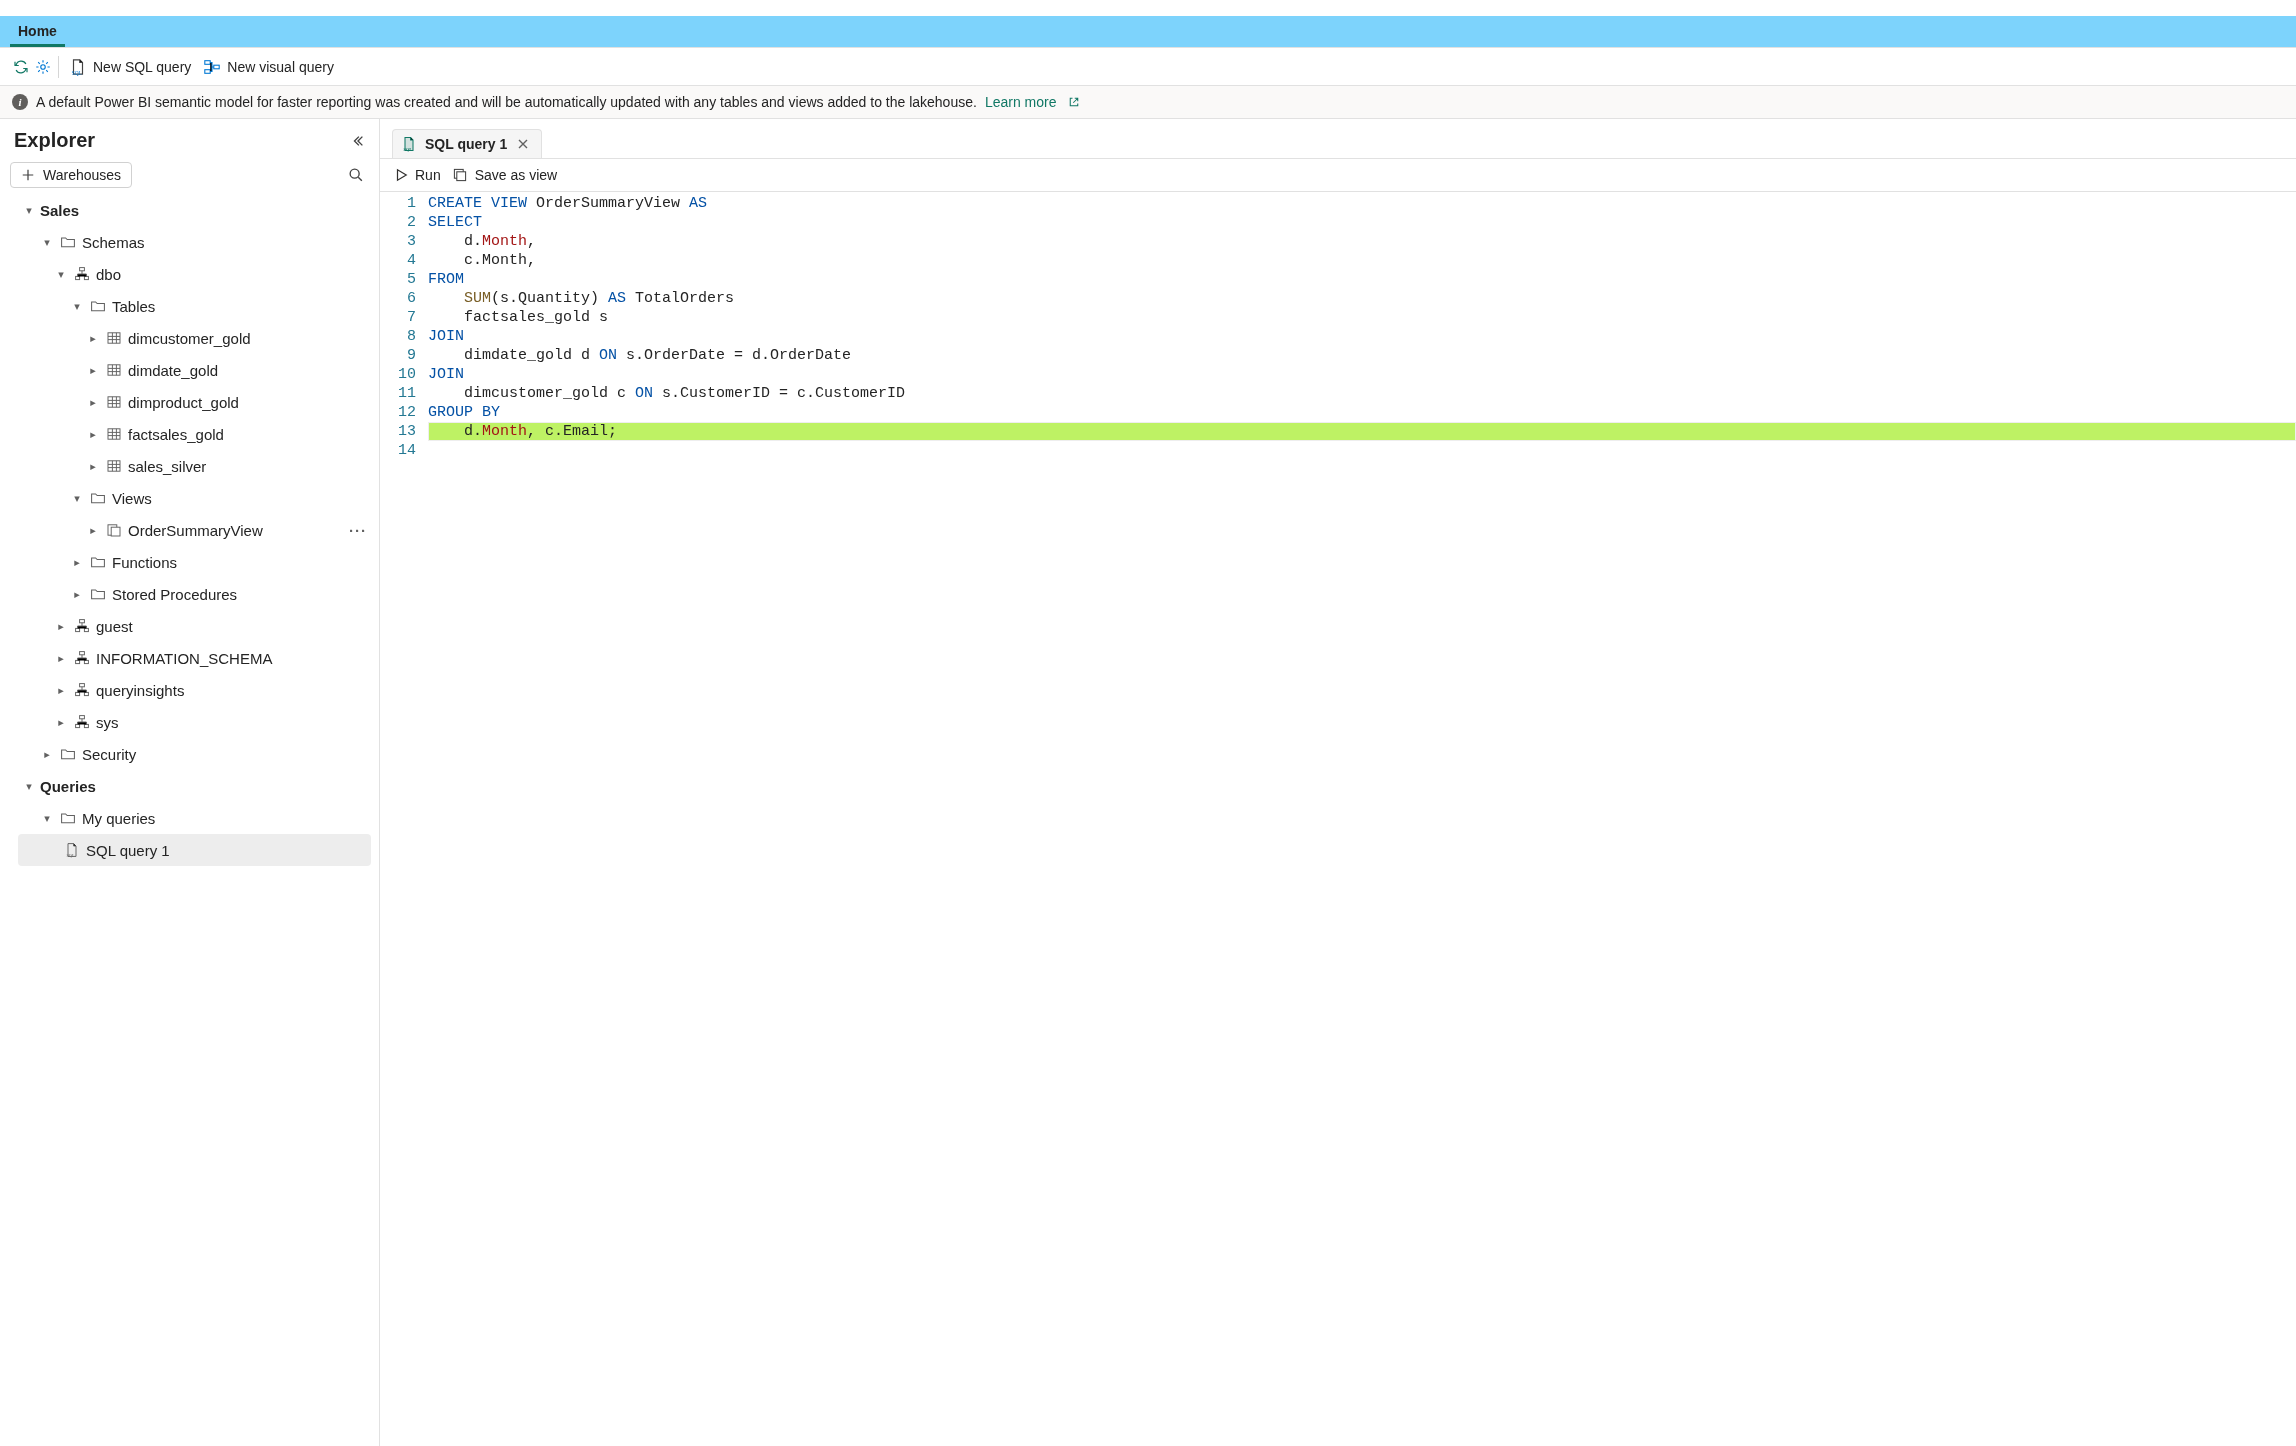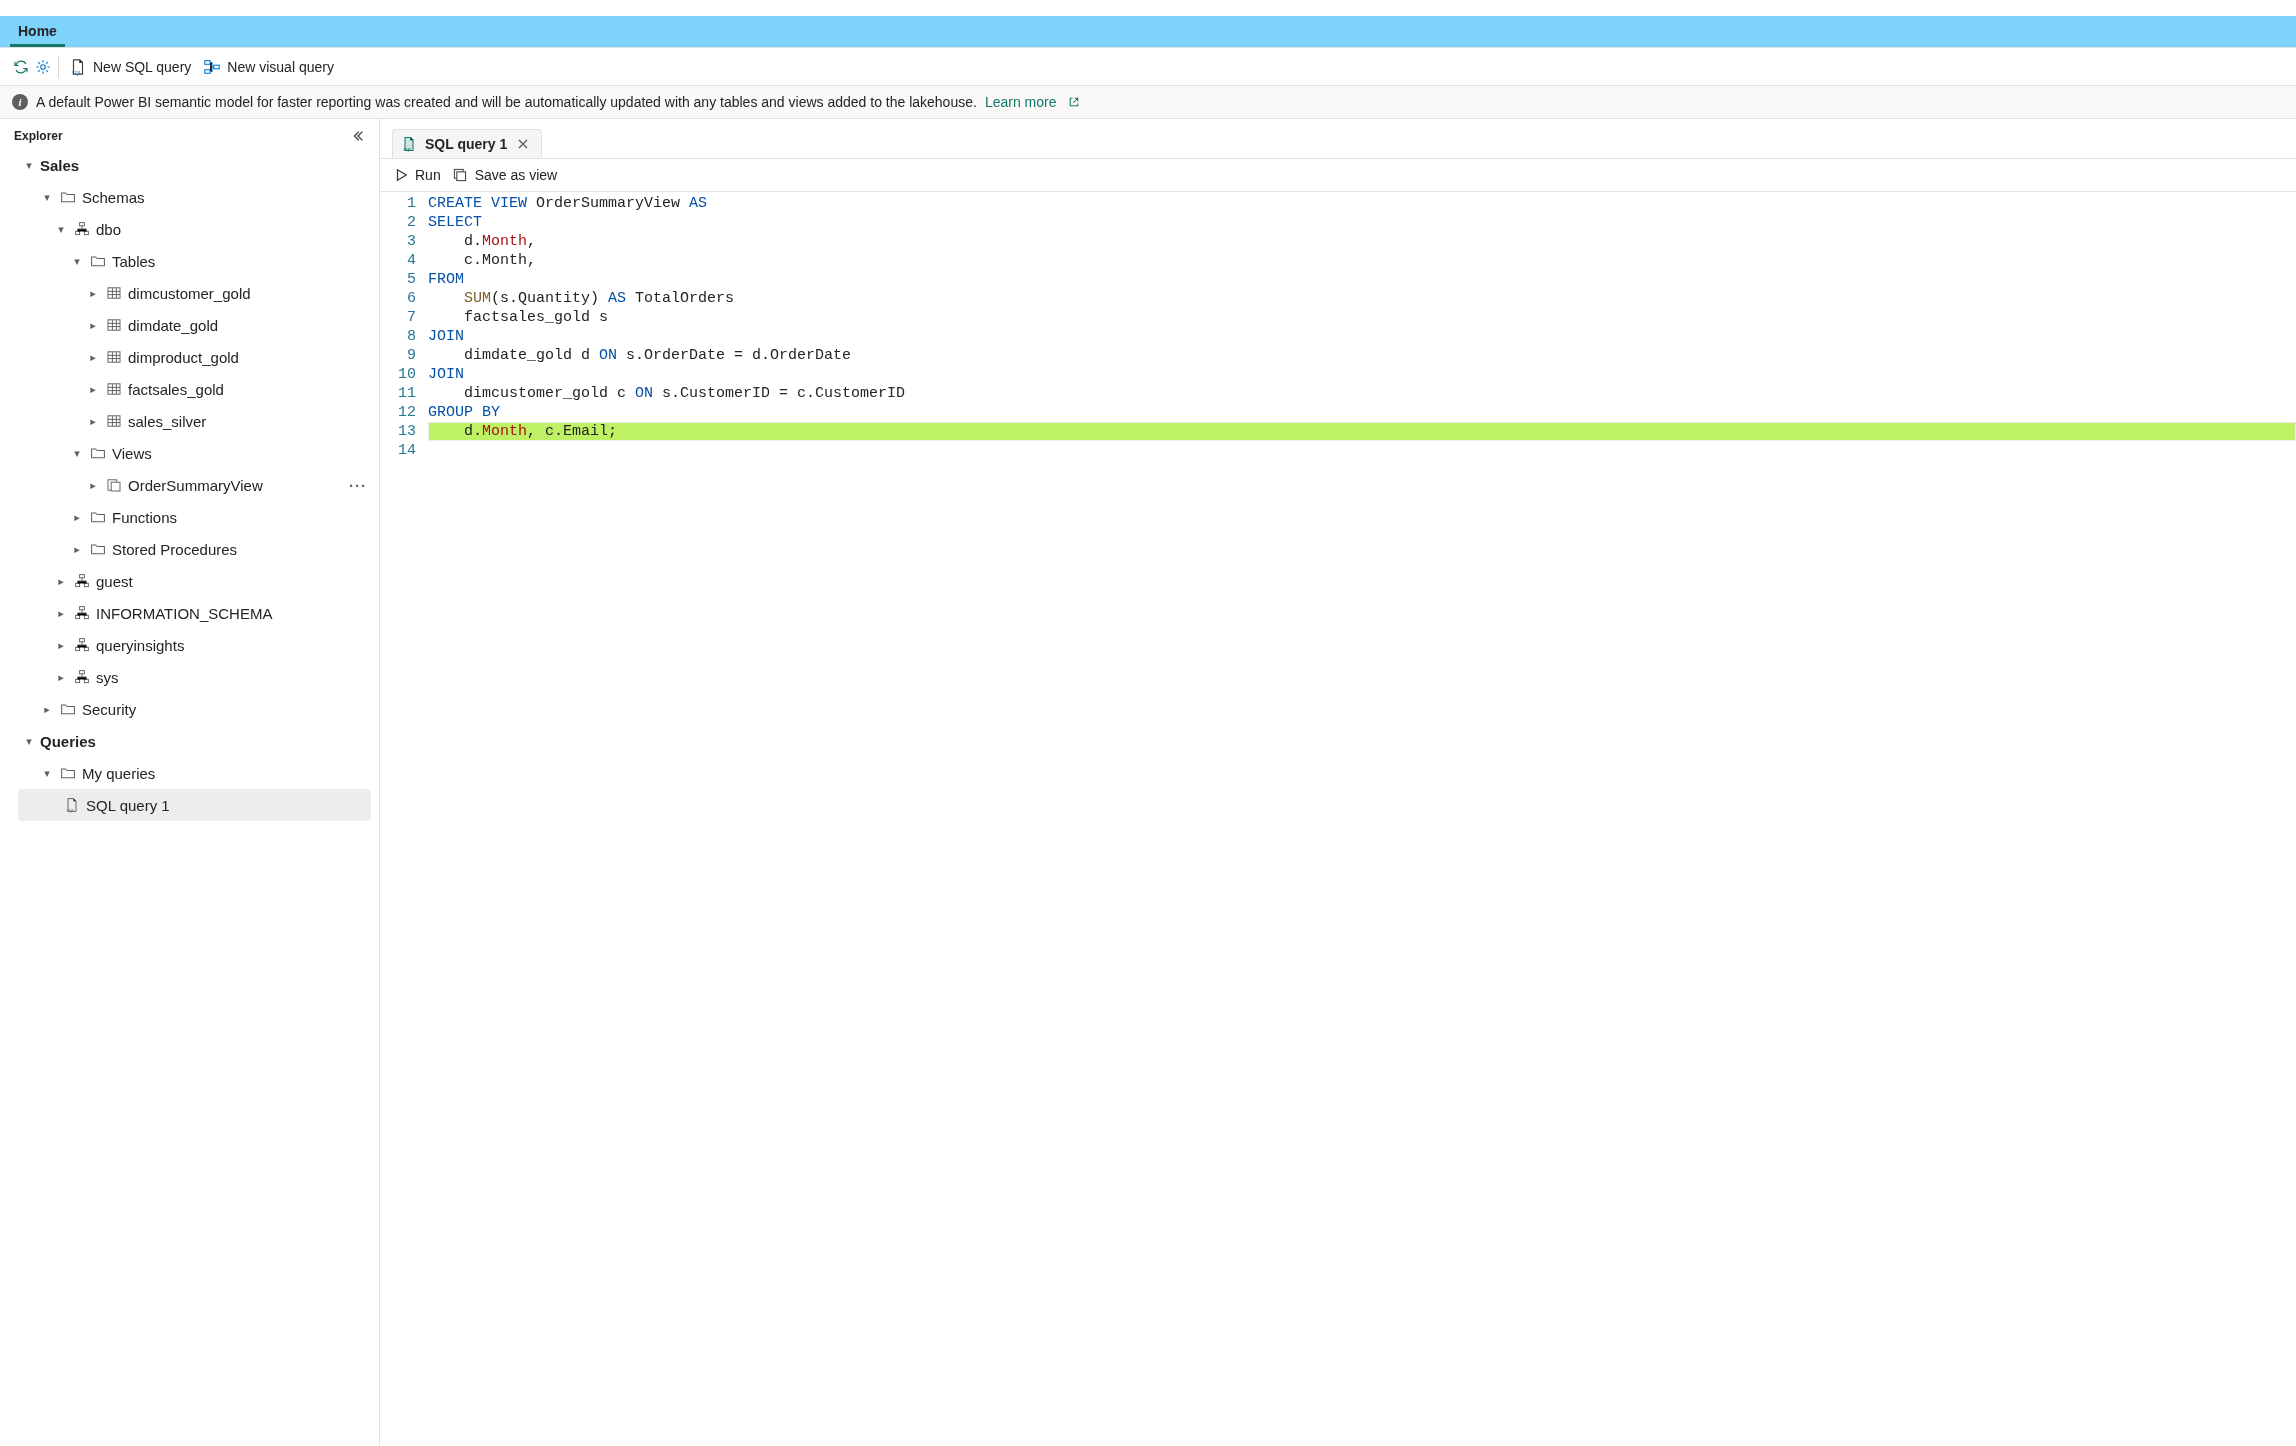--- a/index.html
+++ b/index.html
@@ -28,21 +28,21 @@
   .ribbon-sep{width:1px;height:22px;background:#d6d6d6;margin:0 4px;}
   .ribbon-btn{display:flex;align-items:center;gap:6px;padding:4px 6px;font-size:14px;color:var(--text);cursor:pointer;}
   
   .banner{display:flex;align-items:center;gap:8px;padding:8px 12px;background:#faf9f8;border-bottom:1px solid var(--border);color:var(--text);font-size:14px;}
   .banner .info-ico{width:16px;height:16px;border-radius:50%;background:#605e5c;display:flex;align-items:center;justify-content:center;color:#fff;font-family:Georgia,serif;font-style:italic;font-size:11px;font-weight:bold;}
   .banner a{color:var(--linkGreen);cursor:pointer;}
   .ext-ico{width:12px;height:12px;margin-left:4px;}
   
   .workspace{display:flex;height:calc(100vh - 105px);}
   .explorer{width:380px;border-right:1px solid var(--border);display:flex;flex-direction:column;}
-  .expl-header{display:flex;align-items:center;justify-content:space-between;padding:10px 14px 6px;font-weight:600;font-size:12px;}
+  .expl-header{display:flex;align-items:center;justify-content:space-between;padding:10px 14px 6px;font-weight:600;font-size:20px;}
   .expl-header .collapse{color:#424242;cursor:pointer;}
   .expl-toolbar{display:flex;align-items:center;justify-content:space-between;padding:4px 10px 6px;}
   .wh-btn{display:flex;align-items:center;gap:8px;border:1px solid #d1d1d1;border-radius:4px;padding:4px 10px;font-size:14px;cursor:pointer;}
   .search-ico{color:#616161;padding:4px;cursor:pointer;}
   
   .tree{overflow-y:auto;padding-bottom:20px;}
   .node{display:flex;align-items:center;height:32px;font-size:15px;color:var(--text);cursor:pointer;white-space:nowrap;}
   .node .chev{width:22px;display:flex;justify-content:center;color:#616161;font-size:11px;}
   .node .nico{width:20px;display:flex;justify-content:center;color:#616161;margin-right:4px;}
   .node.root>span.lbl{font-weight:600;}
@@ -129,20 +129,36 @@
 <div class="workspace">
 
   <div class="explorer">
     <div class="expl-header">
       <span>Explorer</span>
       <span class="collapse">
         <svg width="14" height="14" viewBox="0 0 16 16">
             <path fill="none" stroke="#424242" stroke-width="1.6" d="m9 3-5 5 5 5M13 3l-5 5 5 5"></path>
           </svg>
       </span>
+    </div>
+    <div class="expl-toolbar">
+      <div class="wh-btn">
+        <span>
+            <svg width="14" height="14" viewBox="0 0 16 16">
+              <path stroke="#424242" stroke-width="1.4" d="M8 2v12M2 8h12"></path>
+            </svg>
+          </span>
+        <span>Warehouses</span>
+      </div>
+      <div class="search-ico">
+        <svg width="18" height="18" viewBox="0 0 20 20">
+            <circle cx="8.5" cy="8.5" r="5" fill="none" stroke="#424242" stroke-width="1.5"></circle>
+            <path stroke="#424242" stroke-width="1.5" d="m12.5 12.5 4 4"></path>
+          </svg>
+      </div>
     </div>
 
     <div class="tree">
 
       <div class="node root ind0">
         <span class="chev">▾</span>
         <span class="lbl">Sales</span>
       </div>
       <div class="node ind1">
         <span class="chev">▾</span>

